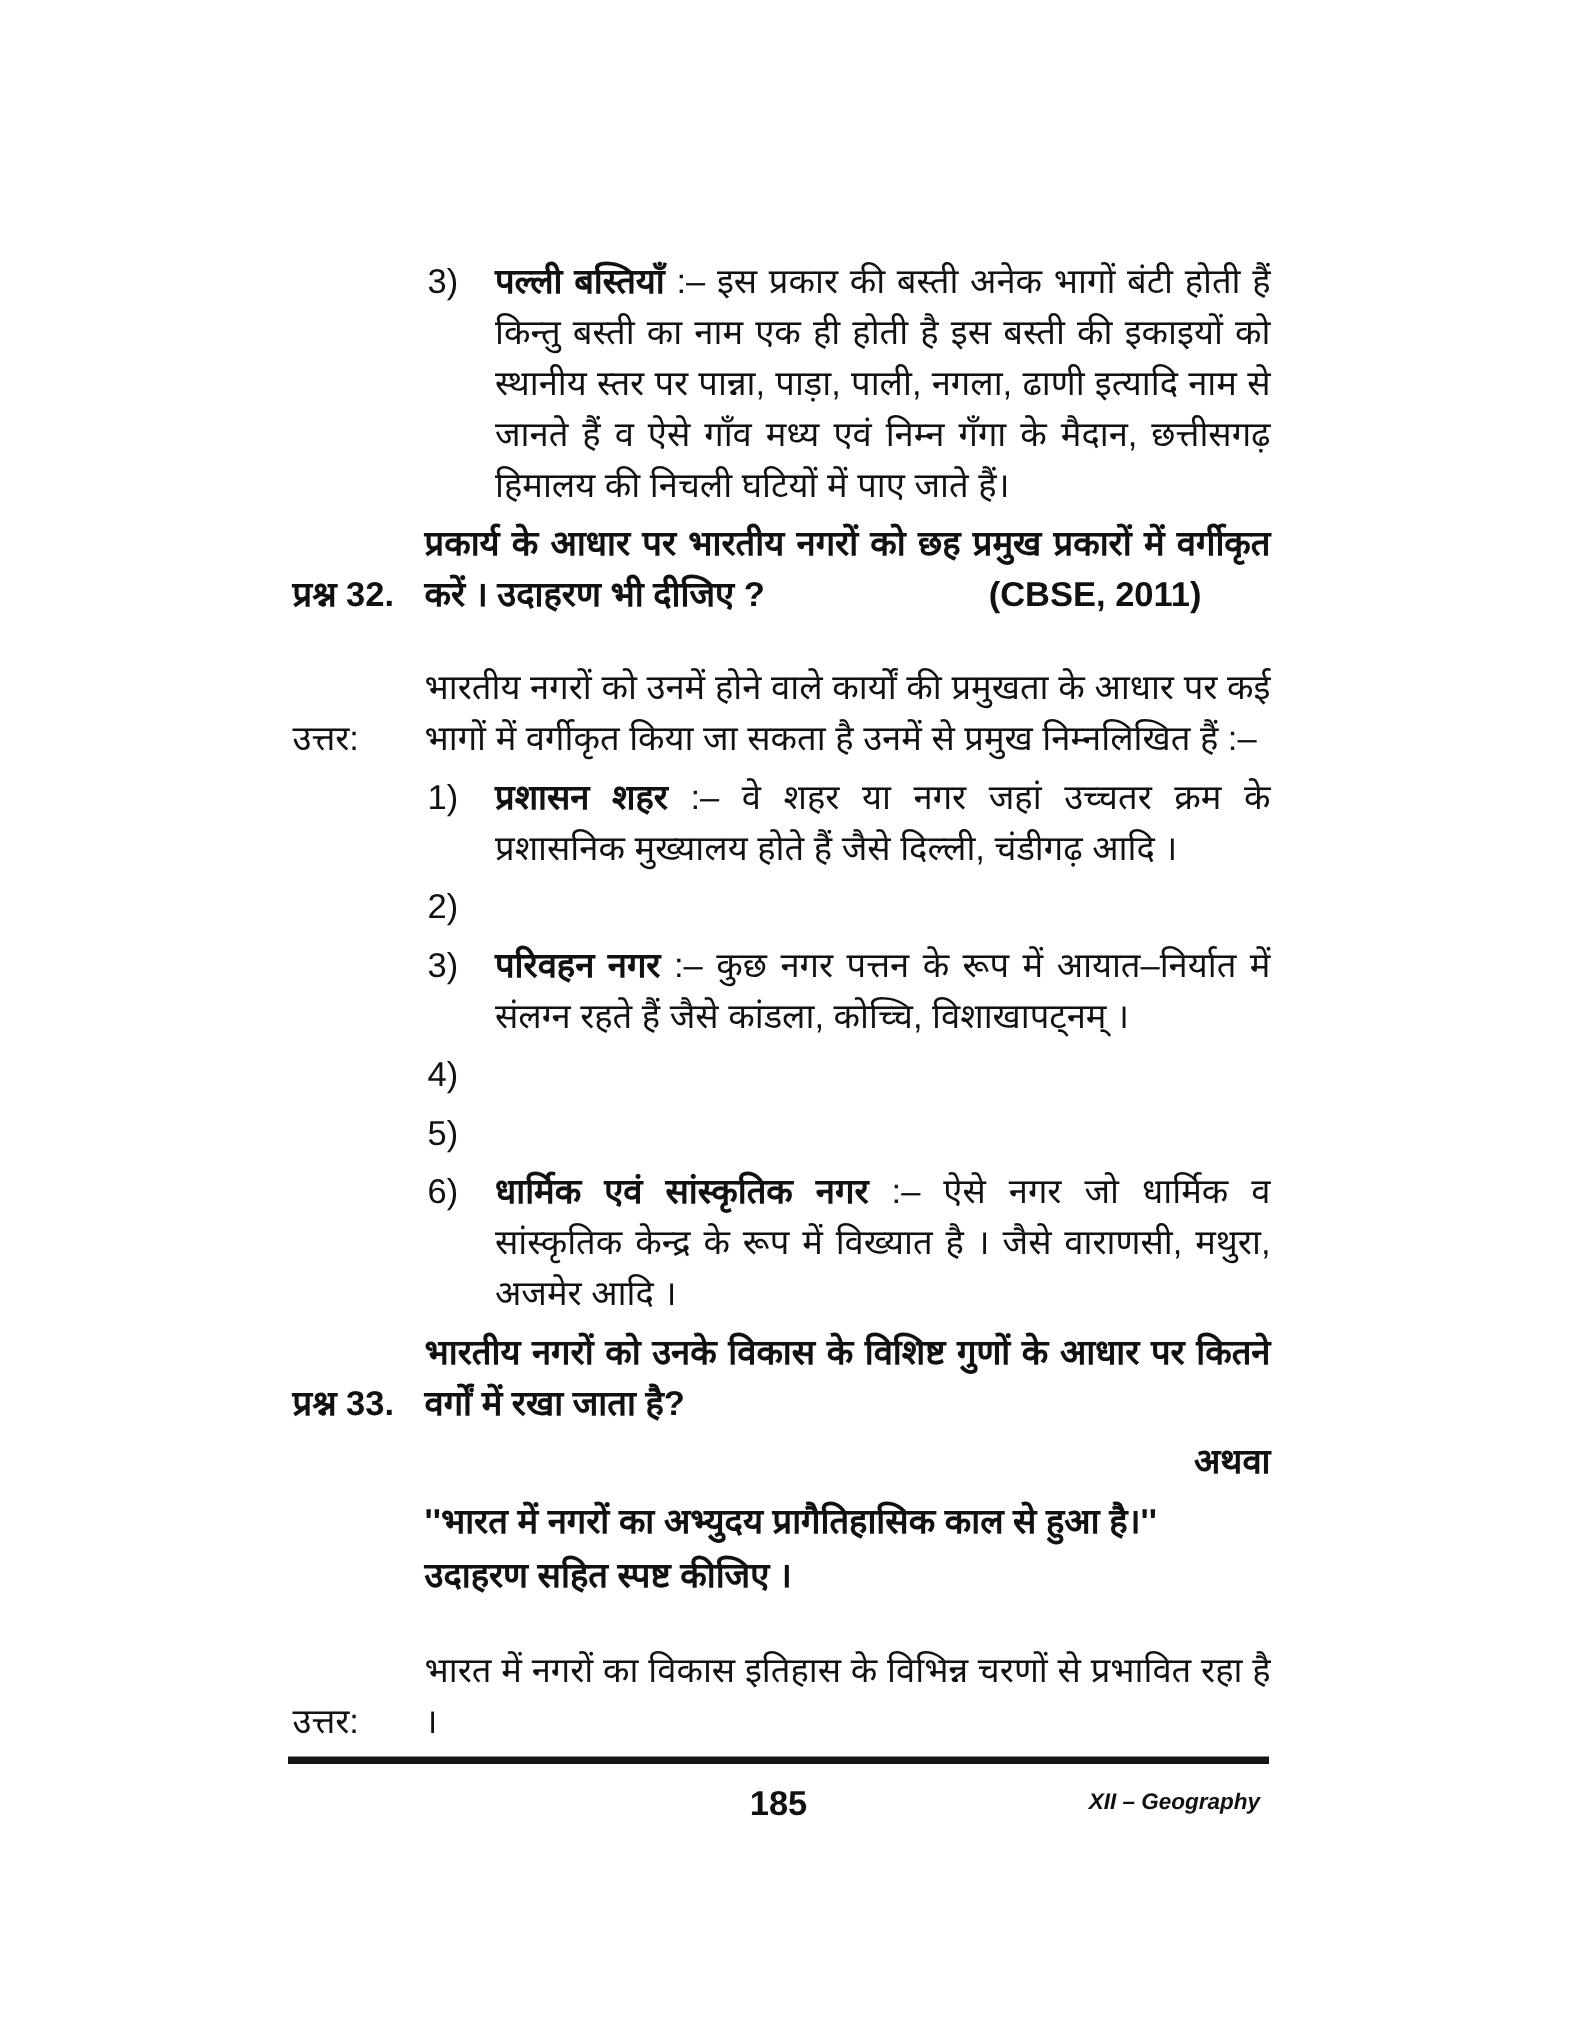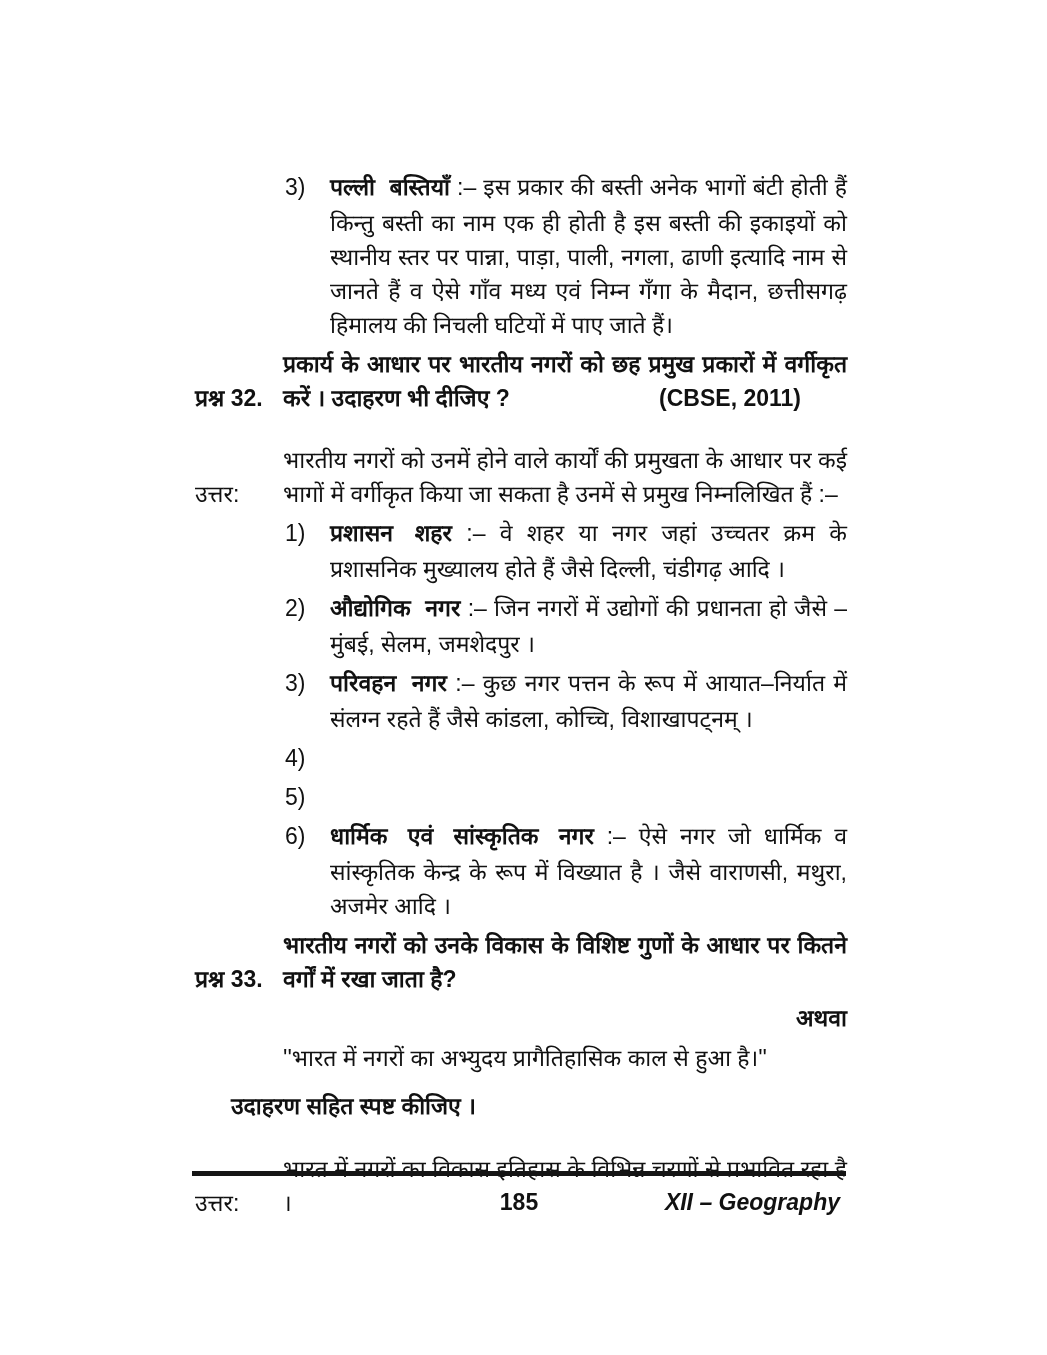--- a/index.html
+++ b/index.html
@@ -32,21 +32,21 @@
     margin-bottom: 5px;
   }
   .li-num {
     flex: 0 0 45px;
     margin-left: 90px;
   }
   .li-body {
     flex: 1;
     text-align: justify;
   }
-  .term { font-weight: 700; font-family: Liberation Mono, monospace; }
+  .term { font-weight: 700; }
 
   
   .q-row, .a-row {
     display: flex;
     margin-bottom: 5px;
     align-items: flex-end;
   }
   .q-label {
     flex: 0 0 88px;
     font-weight: 700;
@@ -71,26 +71,26 @@
     font-weight: 700;
     margin-right: 46px;
   }
   .or-sep {
     font-weight: 700;
     text-align: right;
     margin: 4px 0 6px 0;
   }
   .quote-block {
     margin-left: 88px;
-    font-weight: 400;
-    text-align: justify;
-    margin-bottom: 14px;
+    font-weight: 700;
+    text-align: justify;
+    margin-bottom: 2px;
   }
   .quote-line2 {
-    margin-left: 36px;
+    margin-left: 88px;
     font-weight: 700;
     margin-bottom: 6px;
   }
 
   
   .footer {
     position: absolute;
     left: 192px;
     top: 1171px;
     width: 654px;
@@ -111,21 +111,21 @@
     text-align: center;
     font-weight: 700;
     font-size: 23px;
   }
   .book-title {
     position: absolute;
     right: 6px;
     top: 0;
     font-weight: 700;
     font-style: italic;
-    font-size: 23px;
+    font-size: 15px;
   }
 </style>
 </head>
 <body>
 
 <div class="page">
   <div class="content">
 
     <div class="list-item block">
       <span class="li-num">3)</span>
@@ -150,24 +150,20 @@
 
     <div class="list-item">
       <span class="li-num">1)</span>
       <div class="li-body">
         <span class="term">प्रशासन शहर</span>
         <span>:– वे शहर या नगर जहां उच्चतर क्रम के प्रशासनिक मुख्यालय होते हैं जैसे दिल्ली, चंडीगढ़ आदि ।</span>
       </div>
     </div>
     <div class="list-item">
       <span class="li-num">2)</span>
-      <div class="li-body">
-        <span class="term">औद्योगिक नगर</span>
-        <span>:– जिन नगरों में उद्योगों की प्रधानता हो जैसे – मुंबई, सेलम, जमशेदपुर ।</span>
-      </div>
     </div>
     <div class="list-item">
       <span class="li-num">3)</span>
       <div class="li-body">
         <span class="term">परिवहन नगर</span>
         <span>:– कुछ नगर पत्तन के रूप में आयात–निर्यात में संलग्न रहते हैं जैसे कांडला, कोच्चि, विशाखापट्नम् ।</span>
       </div>
     </div>
     <div class="list-item">
       <span class="li-num">4)</span>

